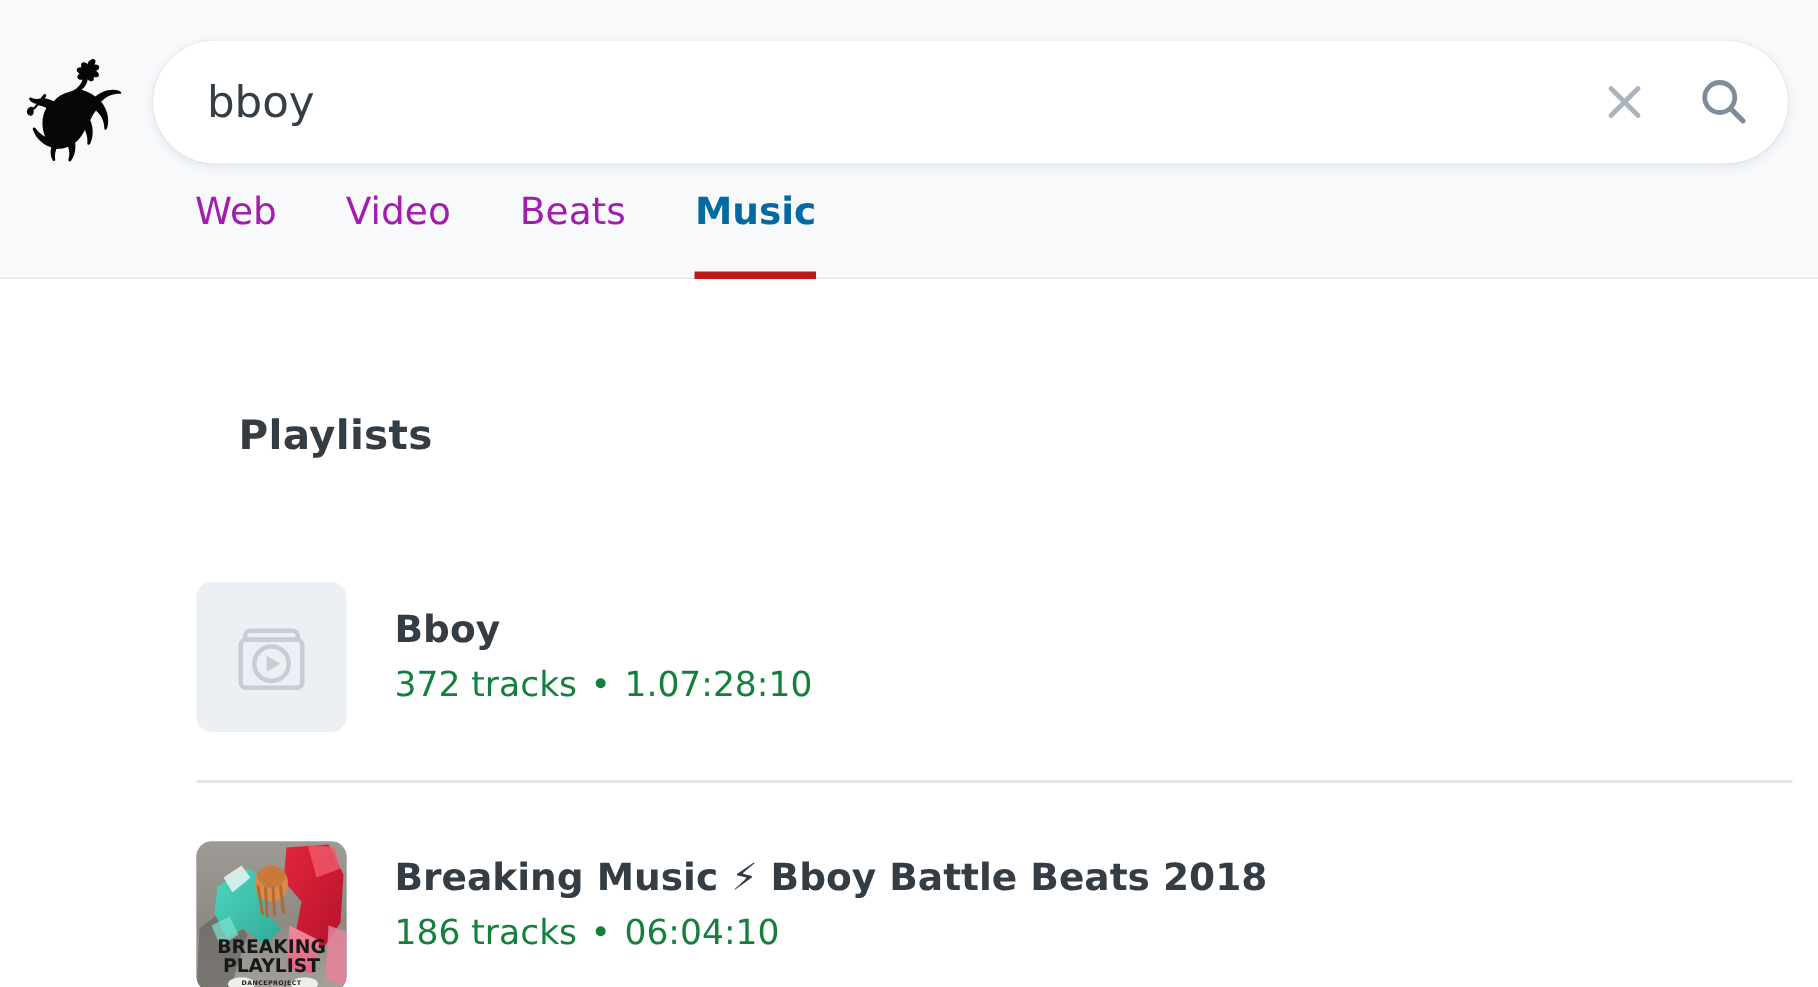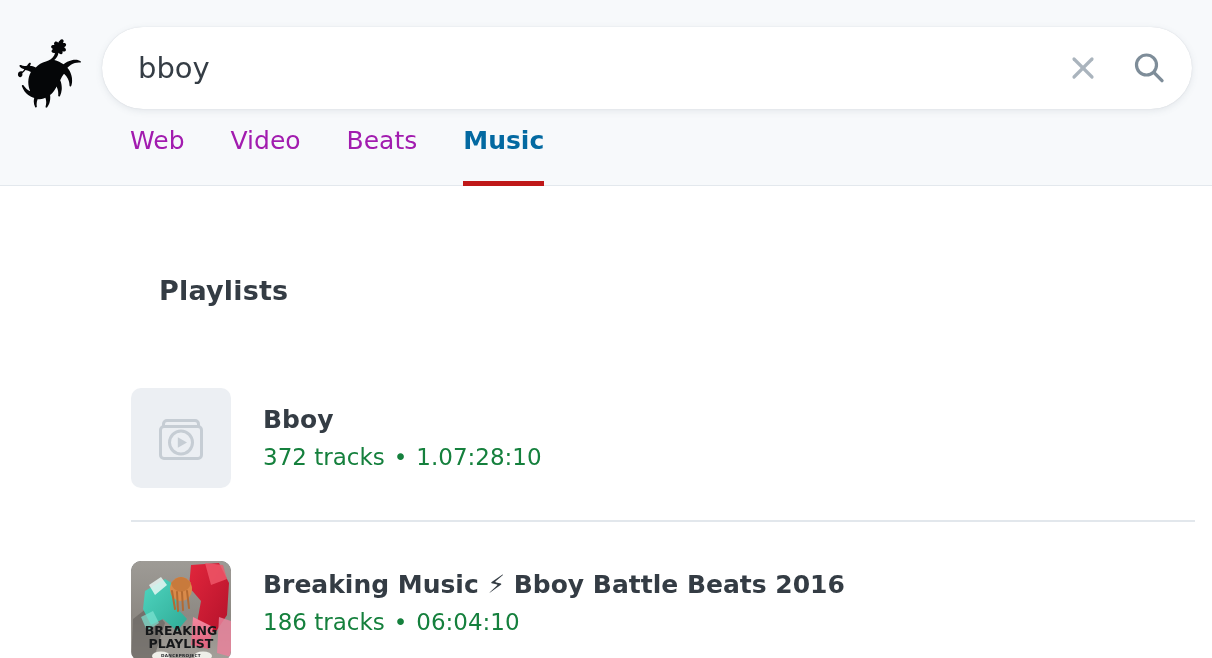--- a/index.html
+++ b/index.html
@@ -290,21 +290,21 @@
             <ellipse cx="30" cy="95" rx="9" ry="4.5" fill="#efefe9"></ellipse>
             <ellipse cx="72" cy="95" rx="9" ry="4.5" fill="#efefe9"></ellipse>
 
             <text x="50" y="74" text-anchor="middle" font-family="'DejaVu Sans','Liberation Sans',sans-serif" font-size="12.5" font-weight="bold" fill="#16181a" id="artL1">BREAKING</text>
             <text x="50" y="87" text-anchor="middle" font-family="'DejaVu Sans','Liberation Sans',sans-serif" font-size="12.5" font-weight="bold" fill="#16181a" id="artL2">PLAYLIST</text>
             <text x="50" y="95.5" text-anchor="middle" font-family="'DejaVu Sans','Liberation Sans',sans-serif" font-size="4.2" font-weight="bold" fill="#23262a" letter-spacing="0.3" id="artL3">DANCEPROJECT</text>
           </g>
         </svg>
       </div>
       <div class="meta">
-        <div class="pl-title">Breaking Music ⚡ Bboy Battle Beats 2016</div>
+        <div class="pl-title">Breaking Music ⚡ Bboy Battle Beats 2018</div>
         <div class="pl-sub">
           <span>186 tracks</span><span class="dot">•</span><span>06:04:10</span>
         </div>
       </div>
     </div>
 
   </div>
 </div>
 
 </body></html>

